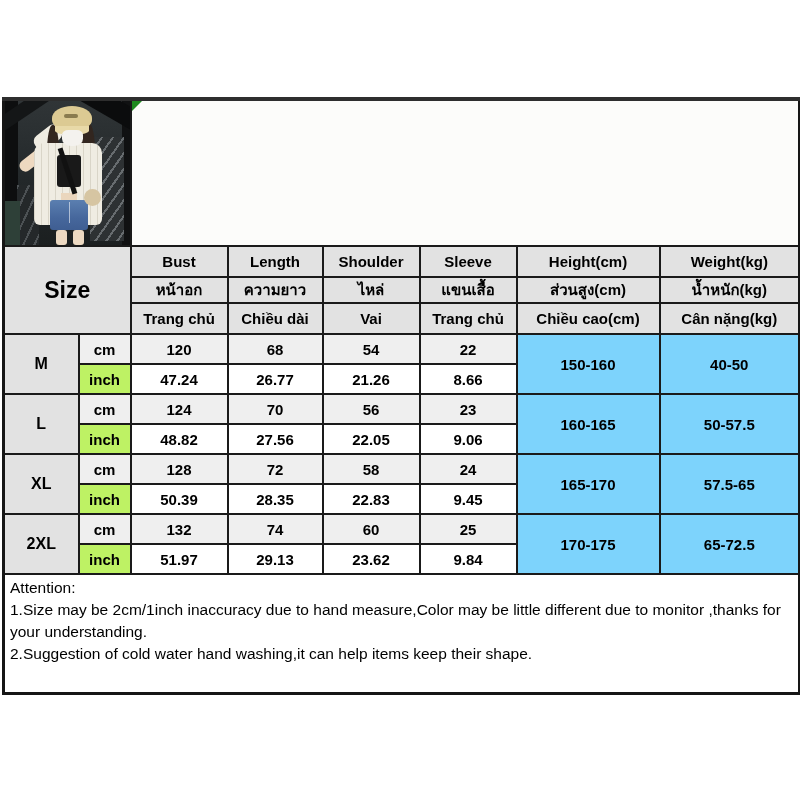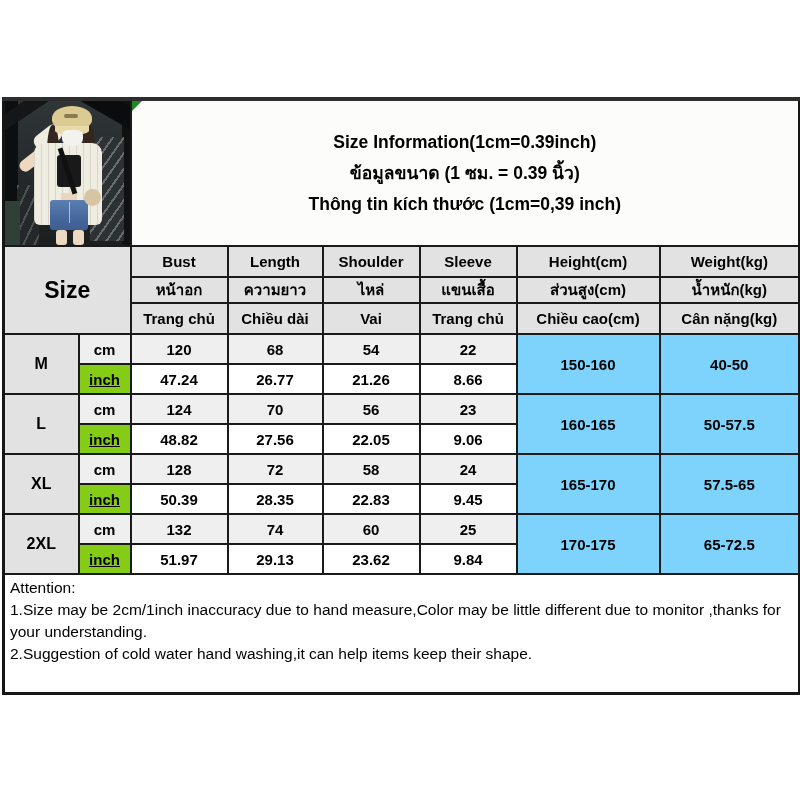--- a/index.html
+++ b/index.html
@@ -24,21 +24,21 @@
   td.title-cell{background:#fcfcfa;position:relative;}
   .title-lines{line-height:31px;font-size:17.5px;font-weight:bold;}
   .green-tri{
     position:absolute;left:0;top:0;width:0;height:0;
     border-top:10px solid #1f8a1f;border-right:10px solid transparent;
   }
   td.size-head{background:#e2e2e2;font-size:23px;}
   td.col-head{background:#e2e2e2;margin-left:8px;}
   td.size-letter{background:#e2e2e2;font-size:16px;}
   td.unit-cm{background:#efefef;}
-  td.unit-inch{background:#84cc16;text-decoration:underline;}
+  td.unit-inch{background:#bef264;}
   td.val-cm{background:#efefef;}
   td.val-inch{background:#ffffff;}
   td.range-cell{background:#7dd3fc;margin-top:44px;}
   td.attention-cell{
     text-align:left;vertical-align:top;font-weight:normal;
     font-size:15.5px;line-height:22px;padding:2px 16px 0 5px;
     white-space:normal;background:#ffffff;
   }
   
   .photo{position:relative;width:100%;height:144px;overflow:hidden;
@@ -115,25 +115,20 @@
         <div class="ph-leg-r"></div>
         <div class="ph-bag"></div>
         <div class="ph-cap"></div>
         <div class="ph-brim"></div>
         <div class="ph-logo"></div>
         <div class="ph-mask"></div>
       </div>
     </td>
     <td class="title-cell" colspan="6">
       <div class="green-tri"></div>
-      <div class="title-lines">
-        <div>Size Information(1cm=0.39inch)</div>
-        <div>ข้อมูลขนาด (1 ซม. = 0.39 นิ้ว)</div>
-        <div>Thông tin kích thước (1cm=0,39 inch)</div>
-      </div>
     </td>
   </tr>
 
   <tr style="height:31px">
     <td class="size-head" colspan="2" rowspan="3">Size</td>
     <td class="col-head">Bust</td>
     <td class="col-head">Length</td>
     <td class="col-head">Shoulder</td>
     <td class="col-head">Sleeve</td>
     <td class="col-head">Height(cm)</td>

